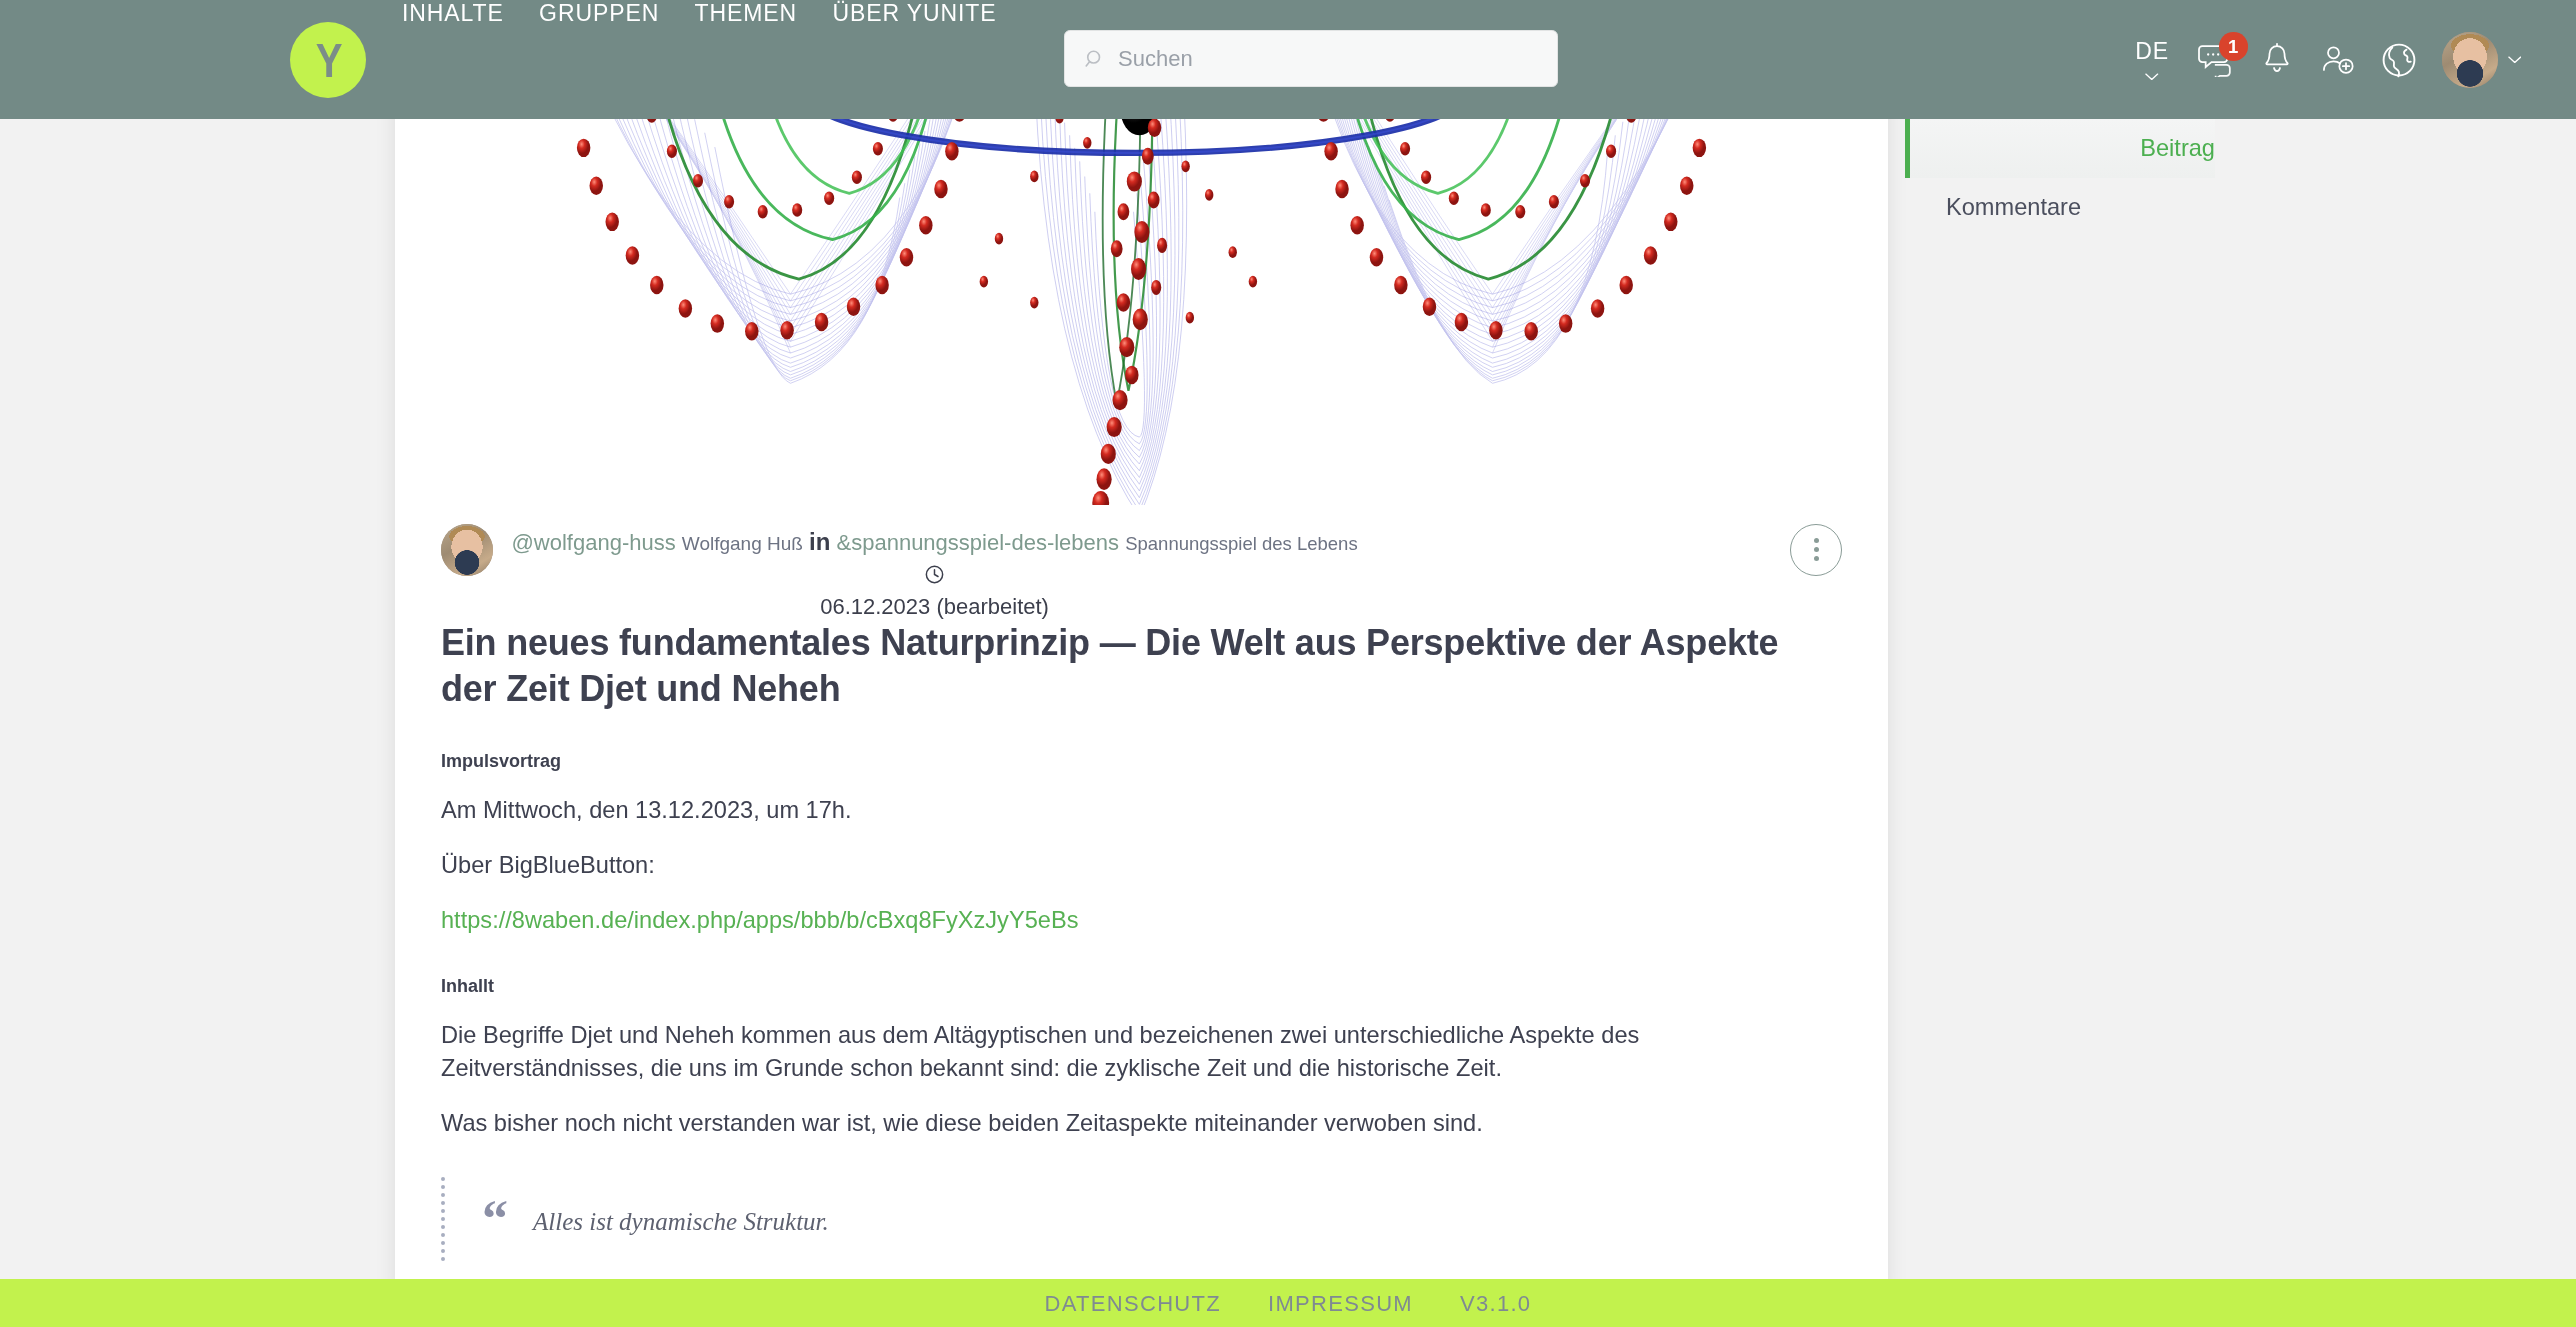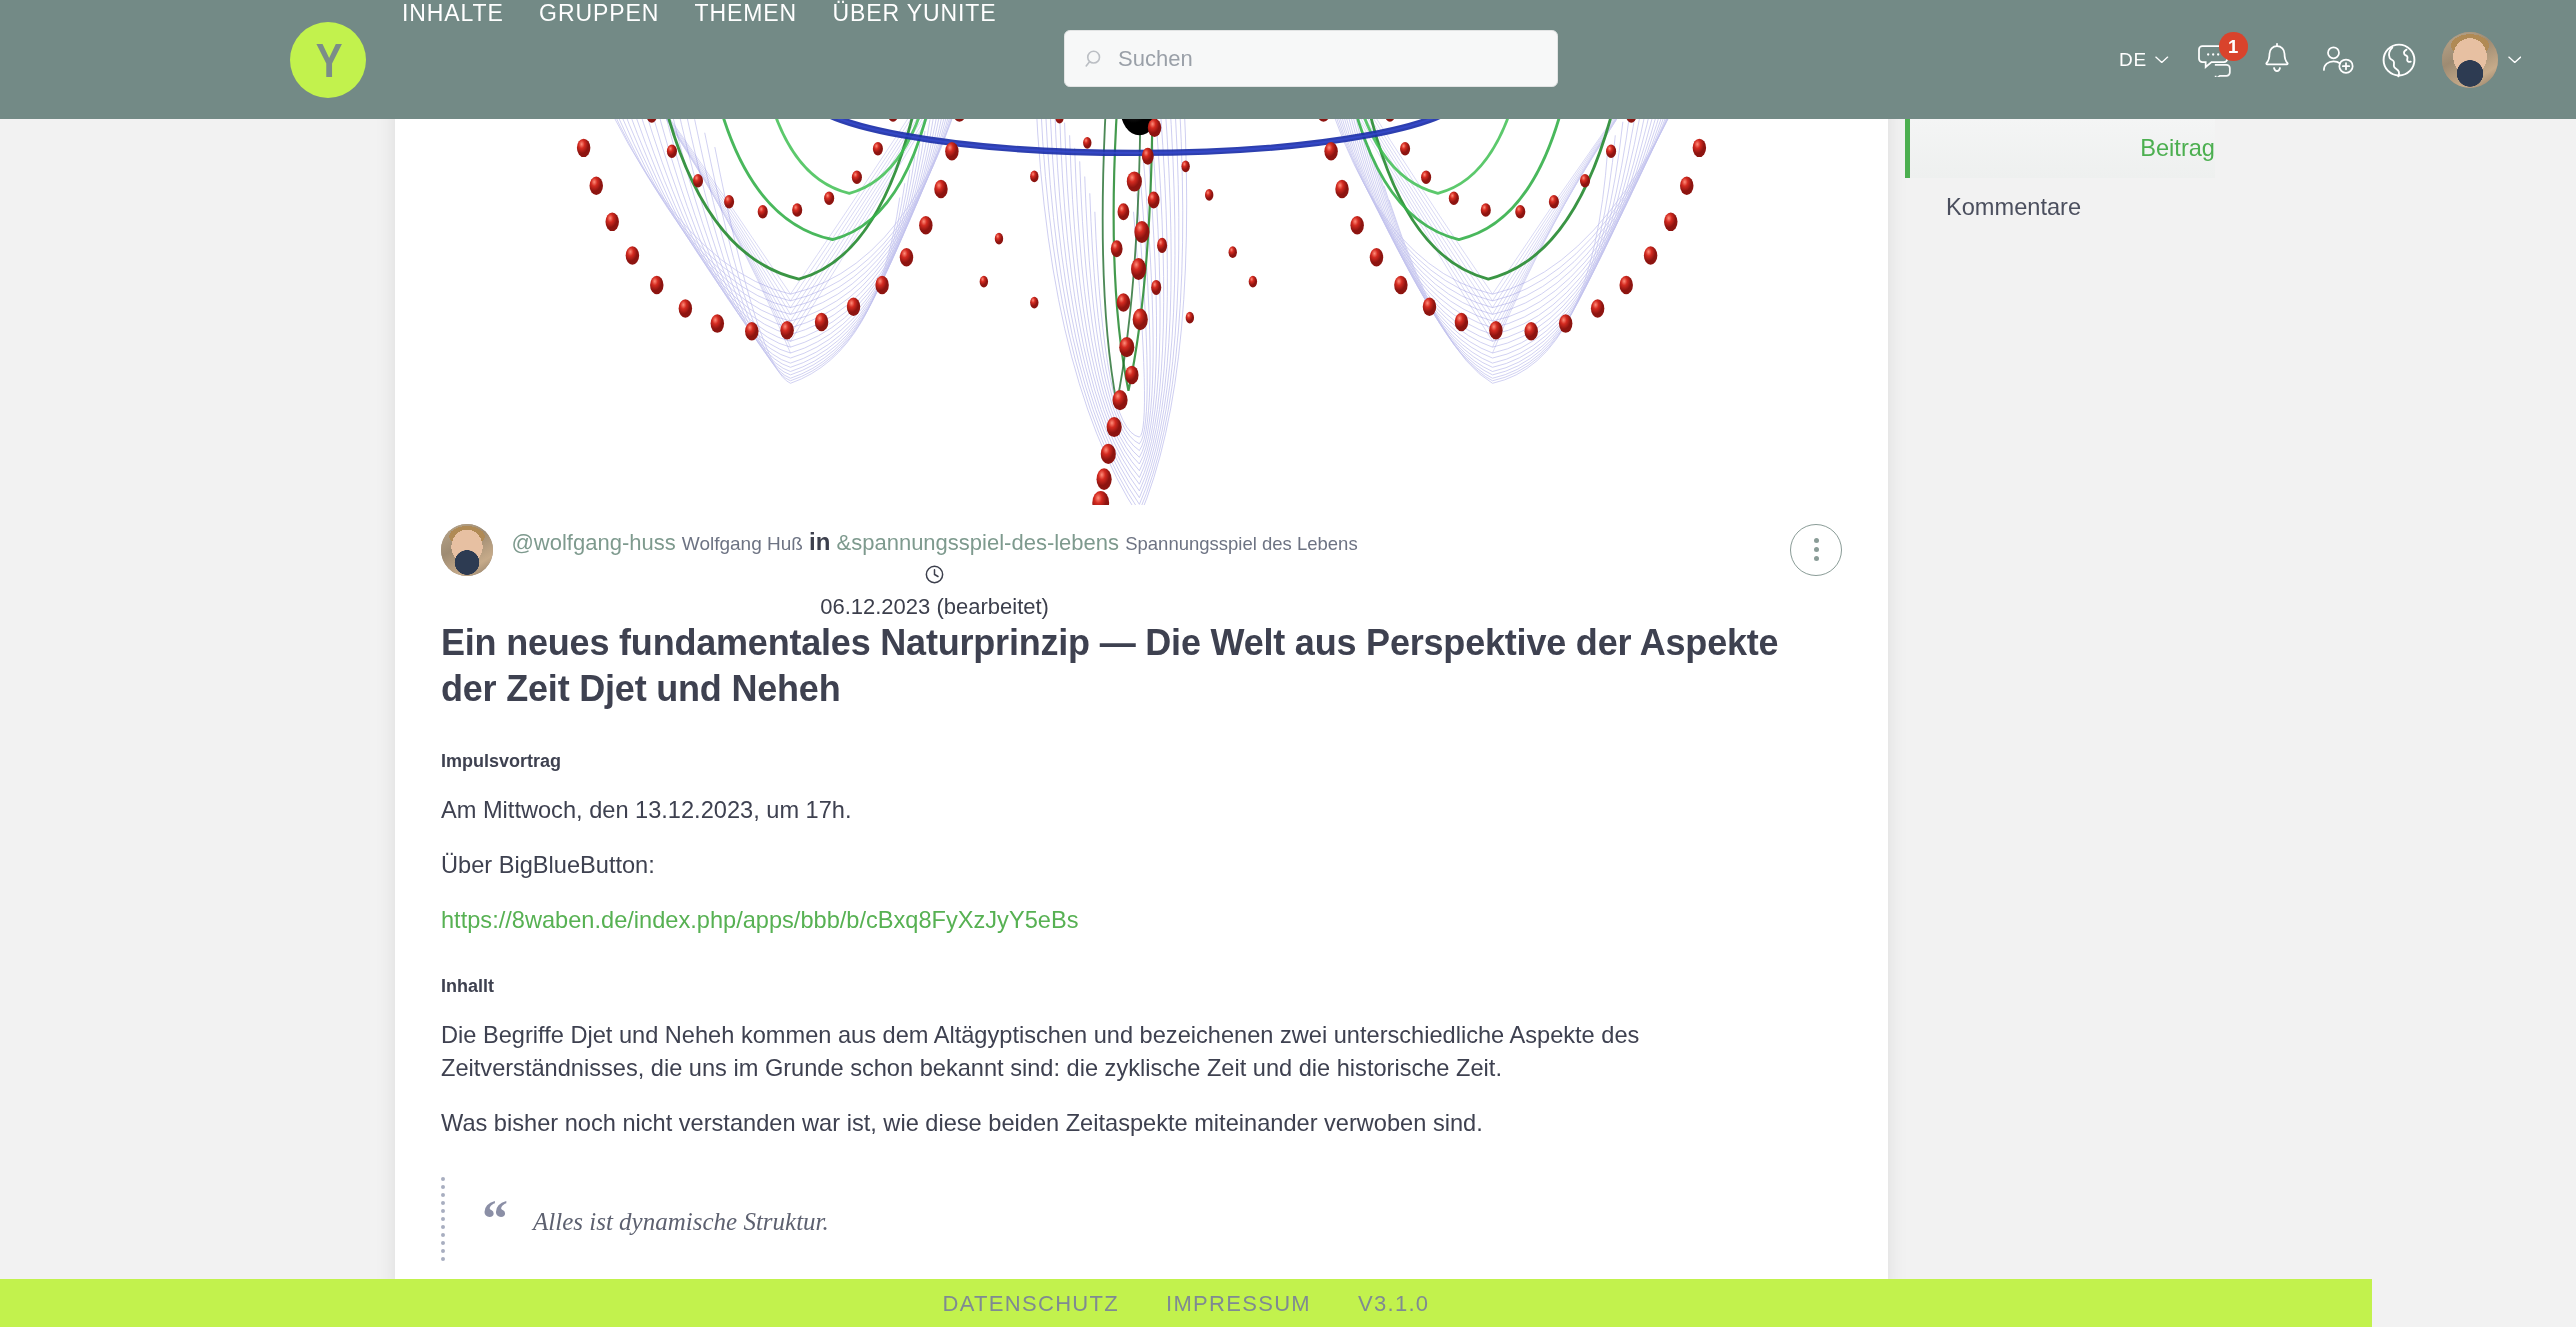--- a/index.html
+++ b/index.html
@@ -49,22 +49,22 @@
   }
   .search-ico { width:22px; height:22px; flex:none; opacity:.55; }
   .search-ph { color:#9aa0a8; font-size:22px; }
 
   .hdr-right {
     position:absolute; right:50px; top:0; height:119px;
     display:flex; align-items:center; gap:0;
   }
   .lang {
     display:flex; align-items:center; gap:8.4px;
-    color:#fff; font-size:19px; letter-spacing:0.7px;
-    cursor:pointer; padding:0 17px;
+    color:#fff; font-size:23px; letter-spacing:0.7px;
+    cursor:pointer; padding:0 17px;flex-direction:column;
   }
   .chev { width:13.5px; height:7.6px; flex:none; }
   .icon-btn {
     position:relative; width:61px; height:61px;
     display:flex; align-items:center; justify-content:center;
     cursor:pointer;
   }
   .icon-btn svg { display:block; }
   .badge {
     position:absolute; top:3.4px; left:33px;
@@ -183,21 +183,21 @@
     justify-content:flex-end;
   }
   .side-item.active::before {
     content:""; position:absolute; left:0; top:0; bottom:0;
     width:5px; background:#4caf50;
   }
   .side-item:not(.active) { color:#4b4f5e; padding-left:41px; margin-top:0; }
 
   
   .footer {
-    position:absolute; left:0; bottom:0; width:2372px; height:49px;
+    position:absolute; left:0; bottom:0; width:2576px; height:49px;
     background:#c2f24d;
     display:flex; align-items:center; justify-content:center; gap:47px;
     z-index:30;
   }
   .footer a {
     color:#7f8a92; font-size:22px; letter-spacing:1.3px;
     text-decoration:none; cursor:pointer;
   }
   .footer .ver { color:#7f8a92; font-size:22px; letter-spacing:1.3px; }
 </style>

